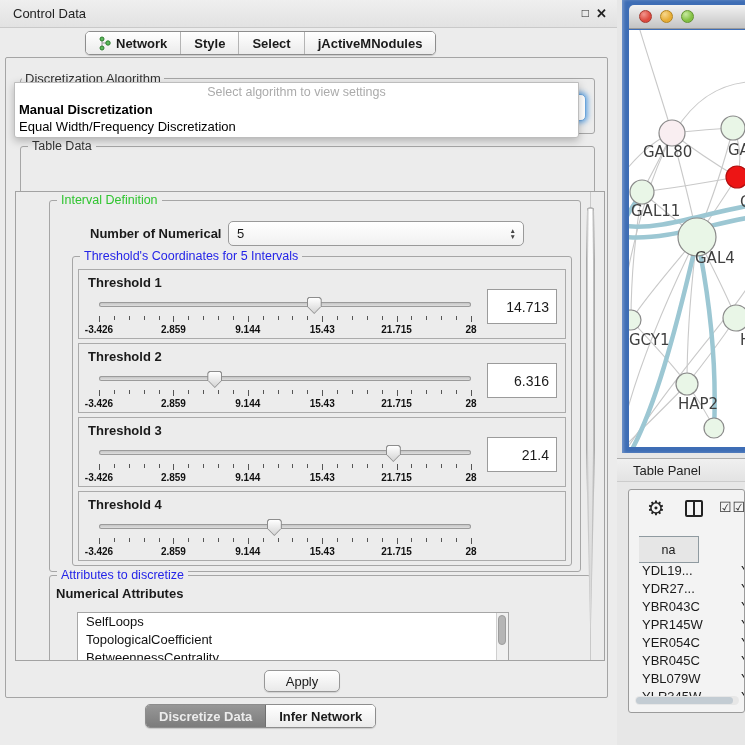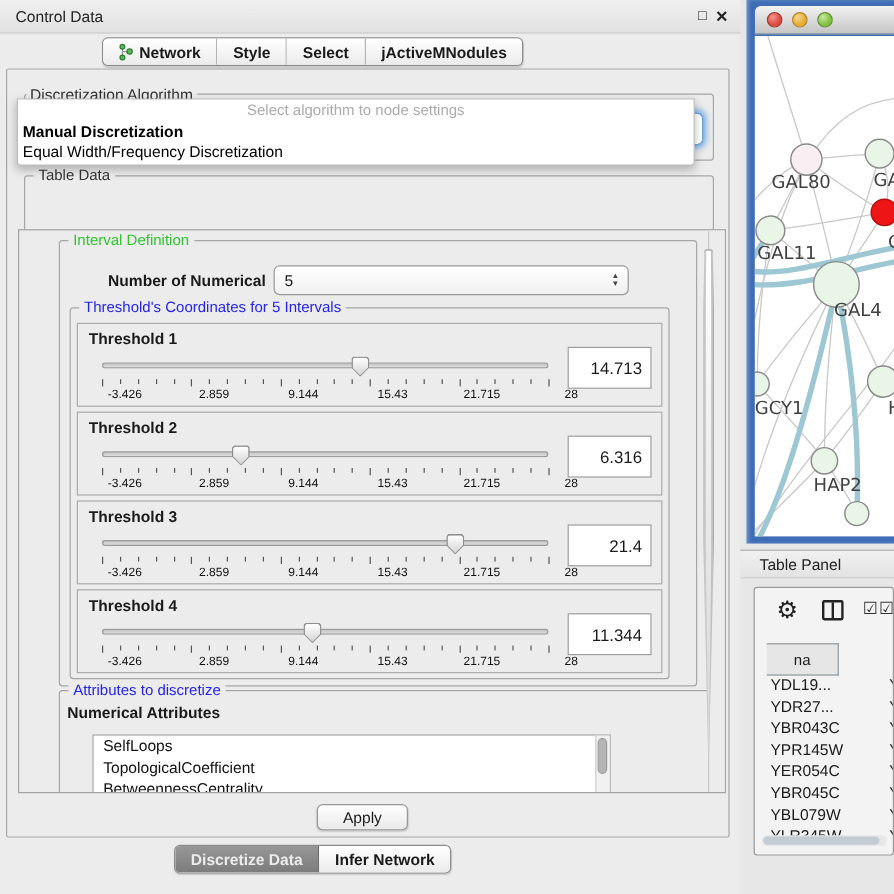--- a/index.html
+++ b/index.html
@@ -45,31 +45,31 @@
   .updown { position:absolute; right:7px; top:50%; transform:translateY(-50%); font-size:6.5px; line-height:6px; color:#444; text-align:center; }
 
   .scrollpane { position:absolute; left:9px; top:133px; width:590px; height:470px; border:1px solid #a2a2a2; background:#ececec; overflow:hidden; }
   .vscroll { position:absolute; right:0; top:0; width:14px; height:100%; background:#ececec; border-left:1px solid #c9c9c9; }
   .vscroll .thumb { position:absolute; left:2px; top:15px; width:9px; height:440px; background:linear-gradient(90deg,#cdcdcd,#bdbdbd); border:1px solid #a9a9a9; border-radius:5px; }
 
   #interval-group { left:33px; top:8px; width:532px; height:372px; }
   .noi-label { position:absolute; left:40px; top:25px; font-size:13px; font-weight:bold; }
   #noi-spinner { left:178px; top:20px; width:296px; height:25px; }
 
-  #threshold-group { left:8px; top:55px; width:500px; height:310px;padding-left:40px; }
+  #threshold-group { left:22px; top:55px; width:500px; height:310px;padding-left:40px; }
   .tbox { position:absolute; left:5px; width:488px; height:70px; border:1px solid #ababab; background:#ececec; }
   .tlabel { position:absolute; left:9px; top:5px; font-size:13px; font-weight:bold; }
   .slider { position:absolute; left:20px; top:26px; width:372px; height:40px; }
   .track { position:absolute; left:0; right:0; top:6px; height:5px; border-radius:3px; background:linear-gradient(#bdbdbd,#e6e6e6); box-shadow:inset 0 0 0 1px #9b9b9b; }
   .thumb { position:absolute; top:1px; width:15px; height:17px; margin-left:-7px; clip-path:polygon(12% 0,88% 0,100% 12%,100% 55%,50% 100%,0 55%,0 12%); background:#8d8d8d; }
   .thumb::after { content:""; position:absolute; inset:1px; clip-path:polygon(12% 0,88% 0,100% 12%,100% 55%,50% 100%,0 55%,0 12%); background:linear-gradient(#ffffff,#d4d4d4); }
   .tick { position:absolute; top:20px; width:1px; background:#555; }
   .tick.minor { height:4px; }
   .tick.major { height:6px; }
-  .ticklabel { position:absolute; top:28px; transform:translateX(-50%); font-size:10px; font-weight:normal; color:#111; white-space:nowrap;margin-left:19px; }
+  .ticklabel { position:absolute; top:28px; transform:translateX(-50%); font-size:10px; font-weight:bold; color:#111; white-space:nowrap; }
   .tvalue { position:absolute; right:8px; top:19px; width:70px; height:35px; background:#fff; border:1px solid #9b9b9b; font-size:14px; display:flex; align-items:center; justify-content:flex-end; padding-right:7px; }
 
   #attr-group { left:33px; top:383px; width:542px; height:150px; }
   .numattr-label { position:absolute; left:6px; top:10px; font-size:13px; font-weight:bold; }
   .listbox { position:absolute; left:27px; top:36px; width:432px; height:110px; background:#fff; border:1px solid #a6a6a6; }
   .listbox .li { font-size:13px; height:18px; line-height:18px; padding-left:8px; color:#111; }
   .list-vscroll { position:absolute; right:0; top:0; width:12px; height:100%; background:#f1f1f1; border-left:1px solid #cfcfcf; }
   .list-vscroll .thumb2 { position:absolute; left:1px; top:2px; width:8px; height:30px; background:#b5b5b5; border:1px solid #9d9d9d; border-radius:4px; }
 
   .apply-btn { position:absolute; left:258px; top:612px; width:76px; height:22px; border:1px solid #979797; border-radius:5px; background:linear-gradient(#ffffff,#e9e9e9); font-size:13px; display:flex; align-items:center; justify-content:center; box-shadow:0 1px 1px rgba(0,0,0,.12); }
@@ -137,21 +137,21 @@
       </div>
     </div>
 
   <div class="content-frame">
 
     <span class="algo-title">Discretization Algorithm</span>
     <div class="algo-box"></div>
     <div class="algo-combo"></div>
 
     <div class="popup">
-      <div class="hint">Select algorithm to node settings</div>
+      <div class="hint">Select algorithm to view settings</div>
       <div class="item b">Manual Discretization</div>
       <div class="item">Equal Width/Frequency Discretization</div>
     </div>
 
     <div class="group" id="table-data-group">
       <span class="gtitle dark">Table Data</span>
     </div>
 
     <div class="scrollpane">
 
@@ -319,21 +319,20 @@
                   <div class="tick minor" style="left: 92%;"></div>
                   <div class="tick minor" style="left: 96%;"></div>
                   <div class="tick major" style="left: 100%;"></div>
                   <div class="ticklabel" style="left: 0%;">-3.426</div>
                   <div class="ticklabel" style="left: 20%;">2.859</div>
                   <div class="ticklabel" style="left: 40%;">9.144</div>
                   <div class="ticklabel" style="left: 60%;">15.43</div>
                   <div class="ticklabel" style="left: 80%;">21.715</div>
                   <div class="ticklabel" style="left: 100%;">28</div>
                 </div>
-    <div class="tvalue">11.344</div>
   </div>
 </div>
         </div>
       </div>
 
       <div class="group" id="attr-group">
         <span class="gtitle blue">Attributes to discretize</span>
         <span class="numattr-label">Numerical Attributes</span>
         <div class="listbox" id="attr-list">
           <div class="li">SelfLoops</div>

